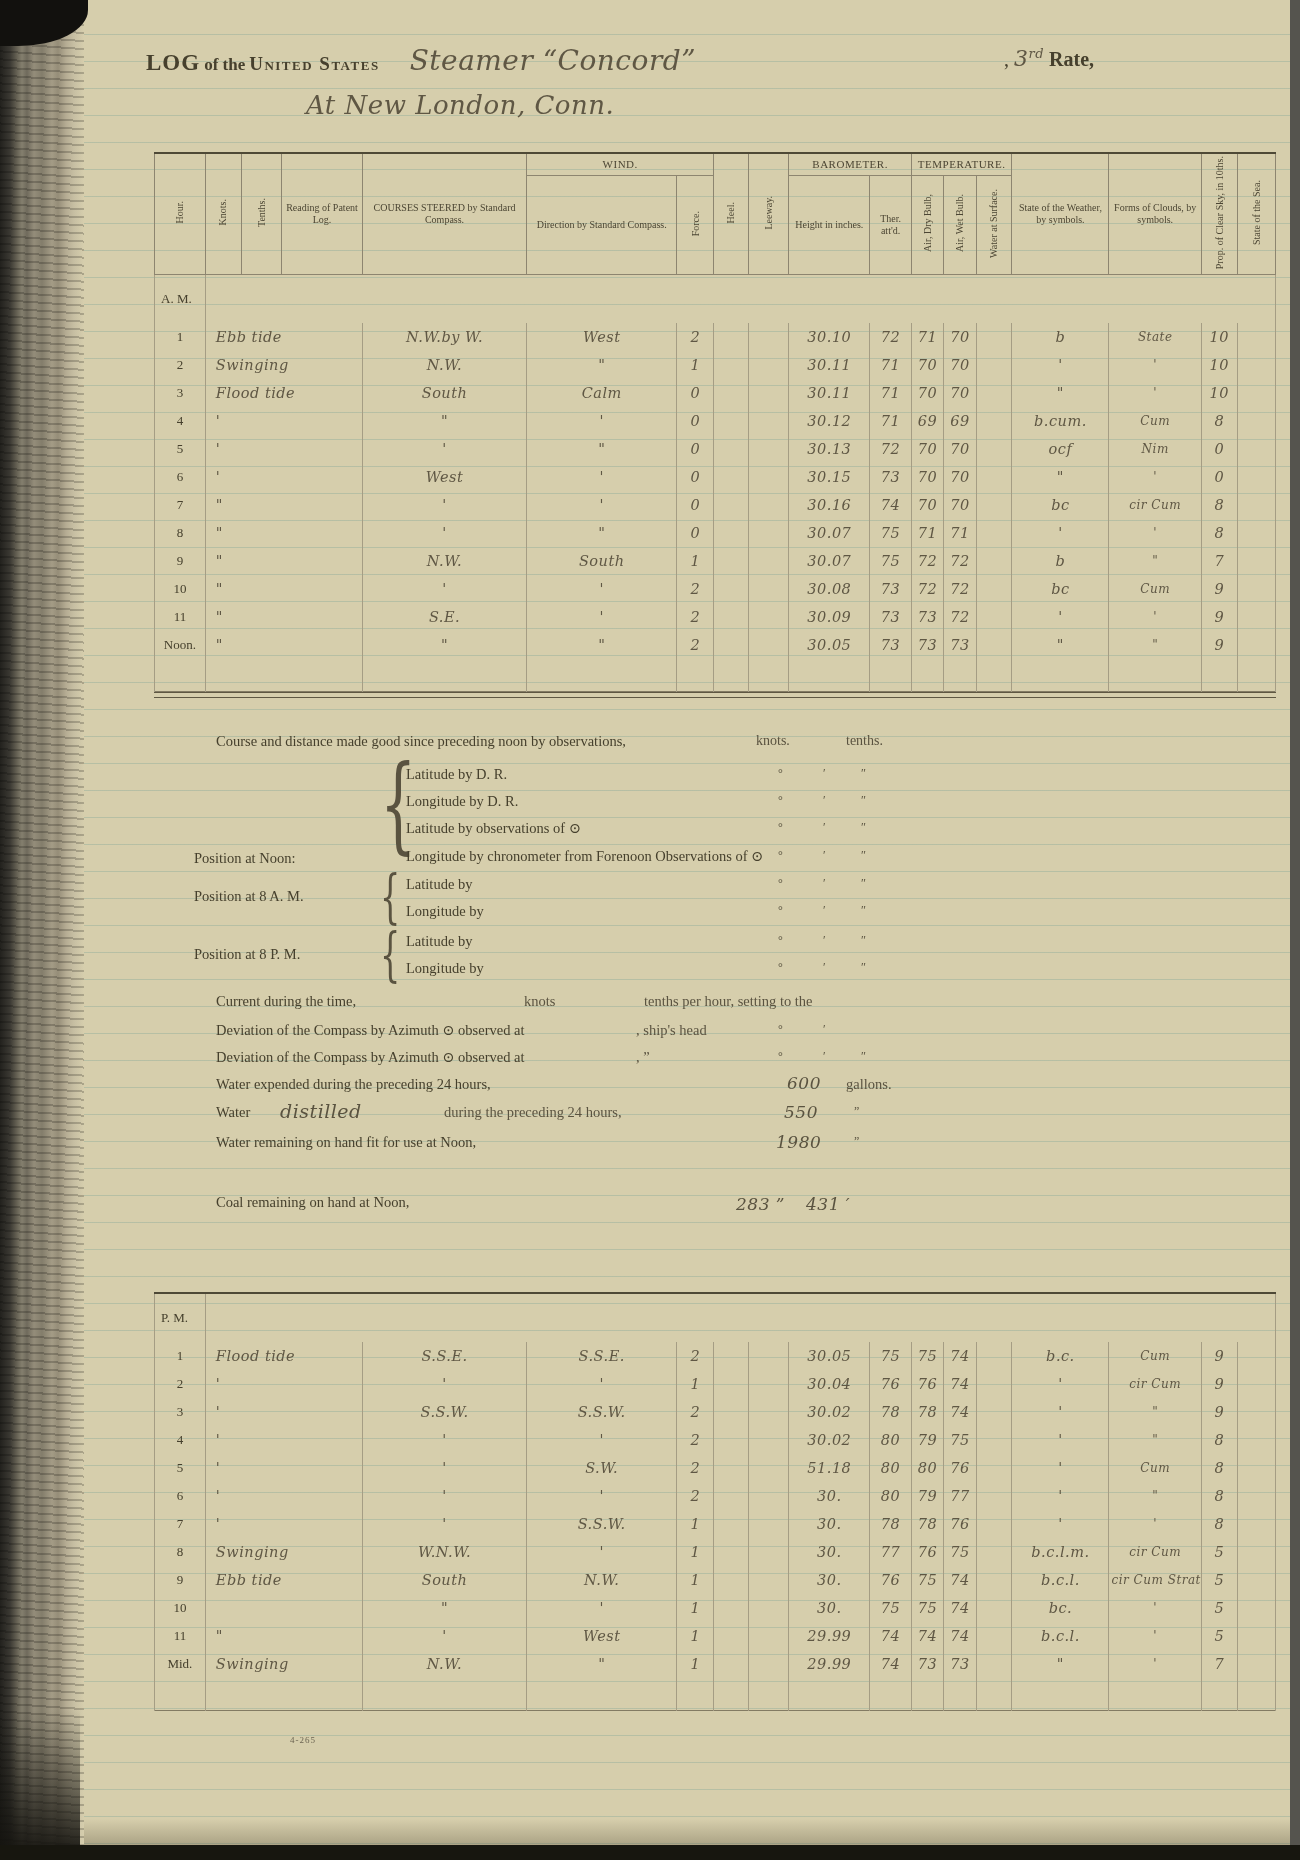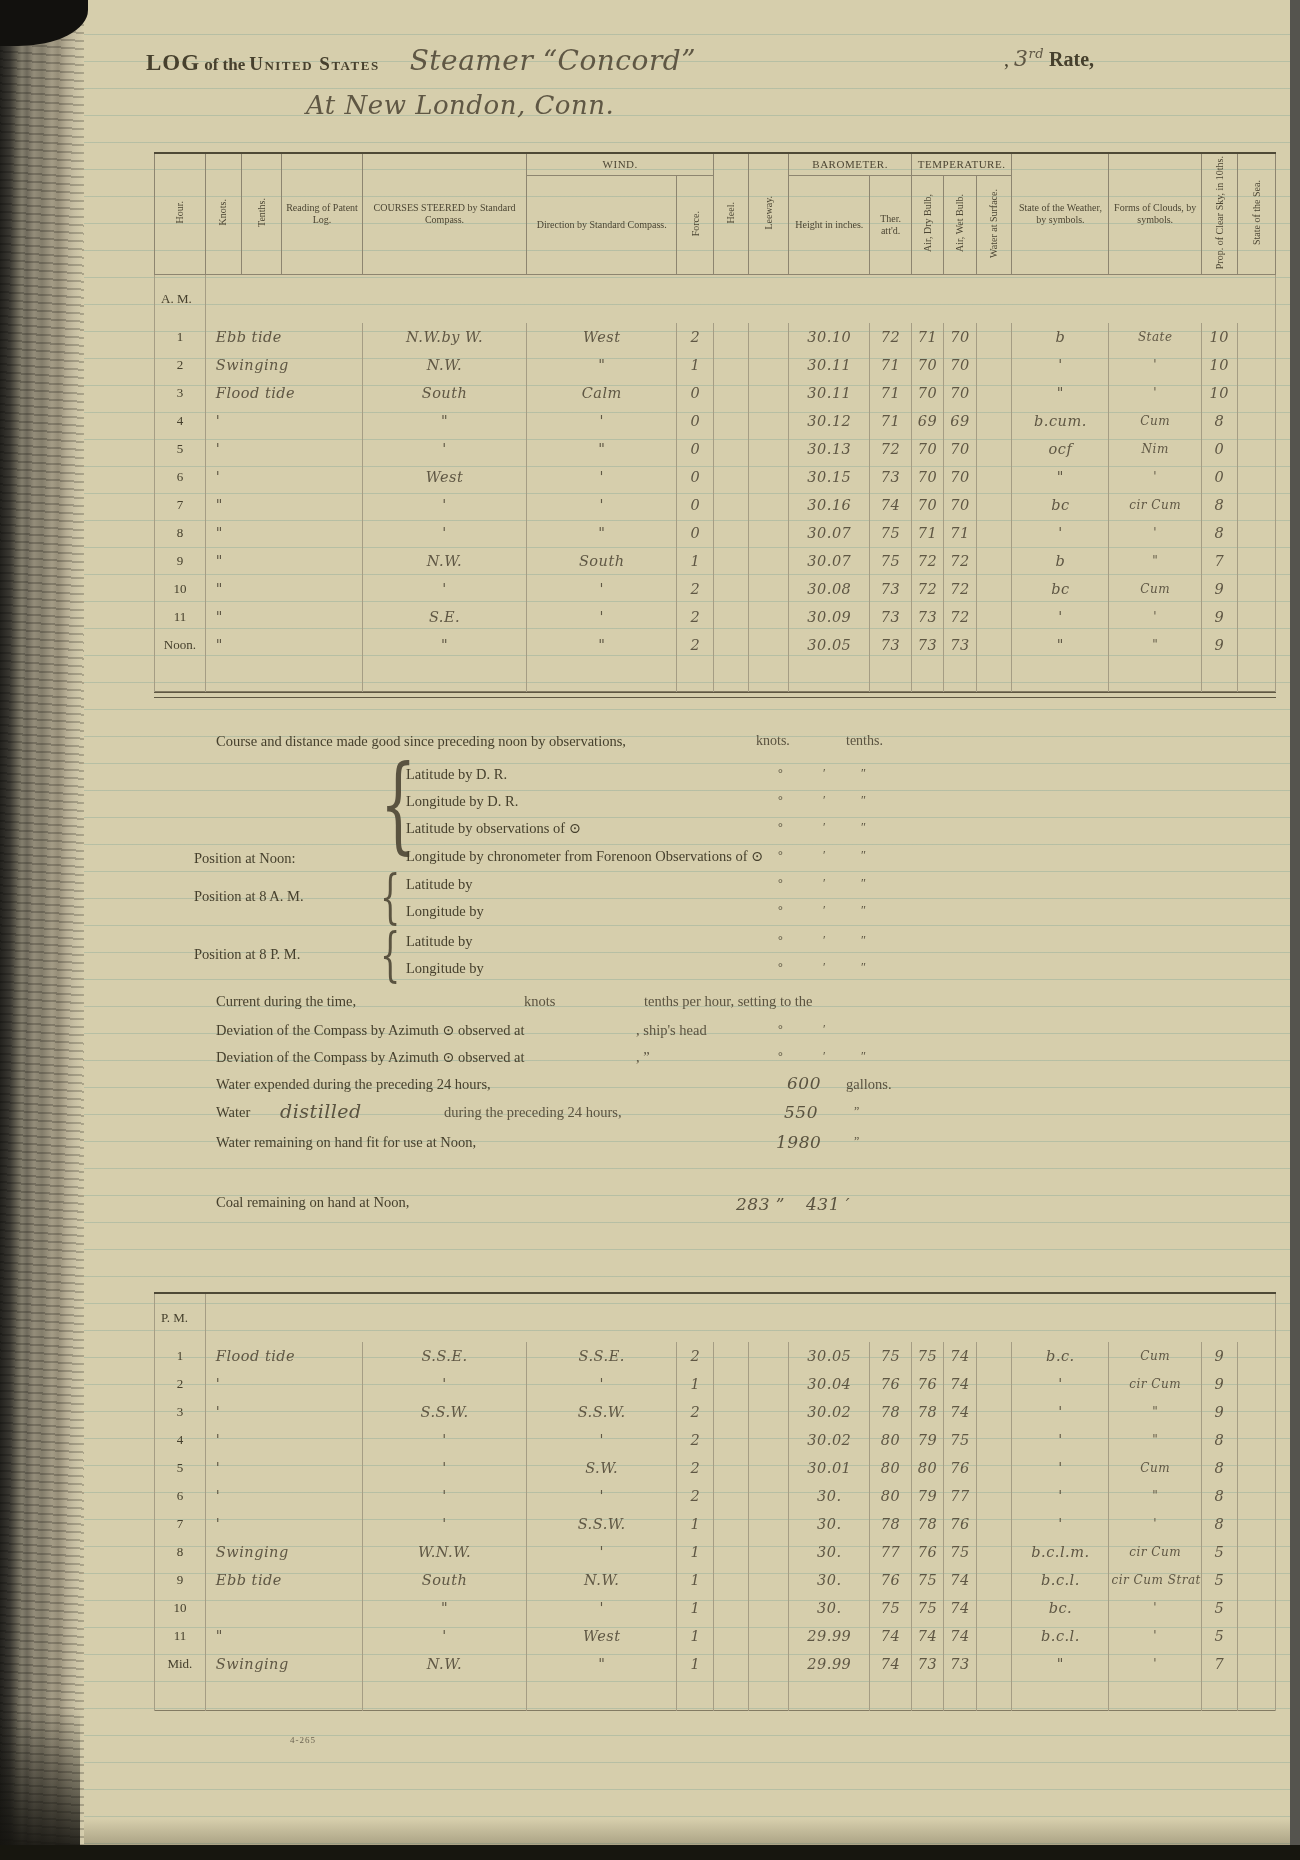--- a/index.html
+++ b/index.html
@@ -614,21 +614,21 @@
         </tr>
 
         <tr class="log-row">
           <td class="c-hour">5</td>
           <td class="hwcell hw c-tide" colspan="3">'</td>
           <td class="hwcell hw">'</td>
           <td class="hwcell hw">S.W.</td>
           <td class="hwcell hw">2</td>
           <td></td>
           <td></td>
-          <td class="hwcell hw">30.01</td>
+          <td class="hwcell hw">51.18</td>
           <td class="hwcell hw">80</td>
           <td class="hwcell hw">80</td>
           <td class="hwcell hw">76</td>
           <td></td>
           <td class="hwcell hw">'</td>
           <td class="hwcell hw c-clouds">Cum</td>
           <td class="hwcell hw">8</td>
           <td></td>
         </tr>
 

